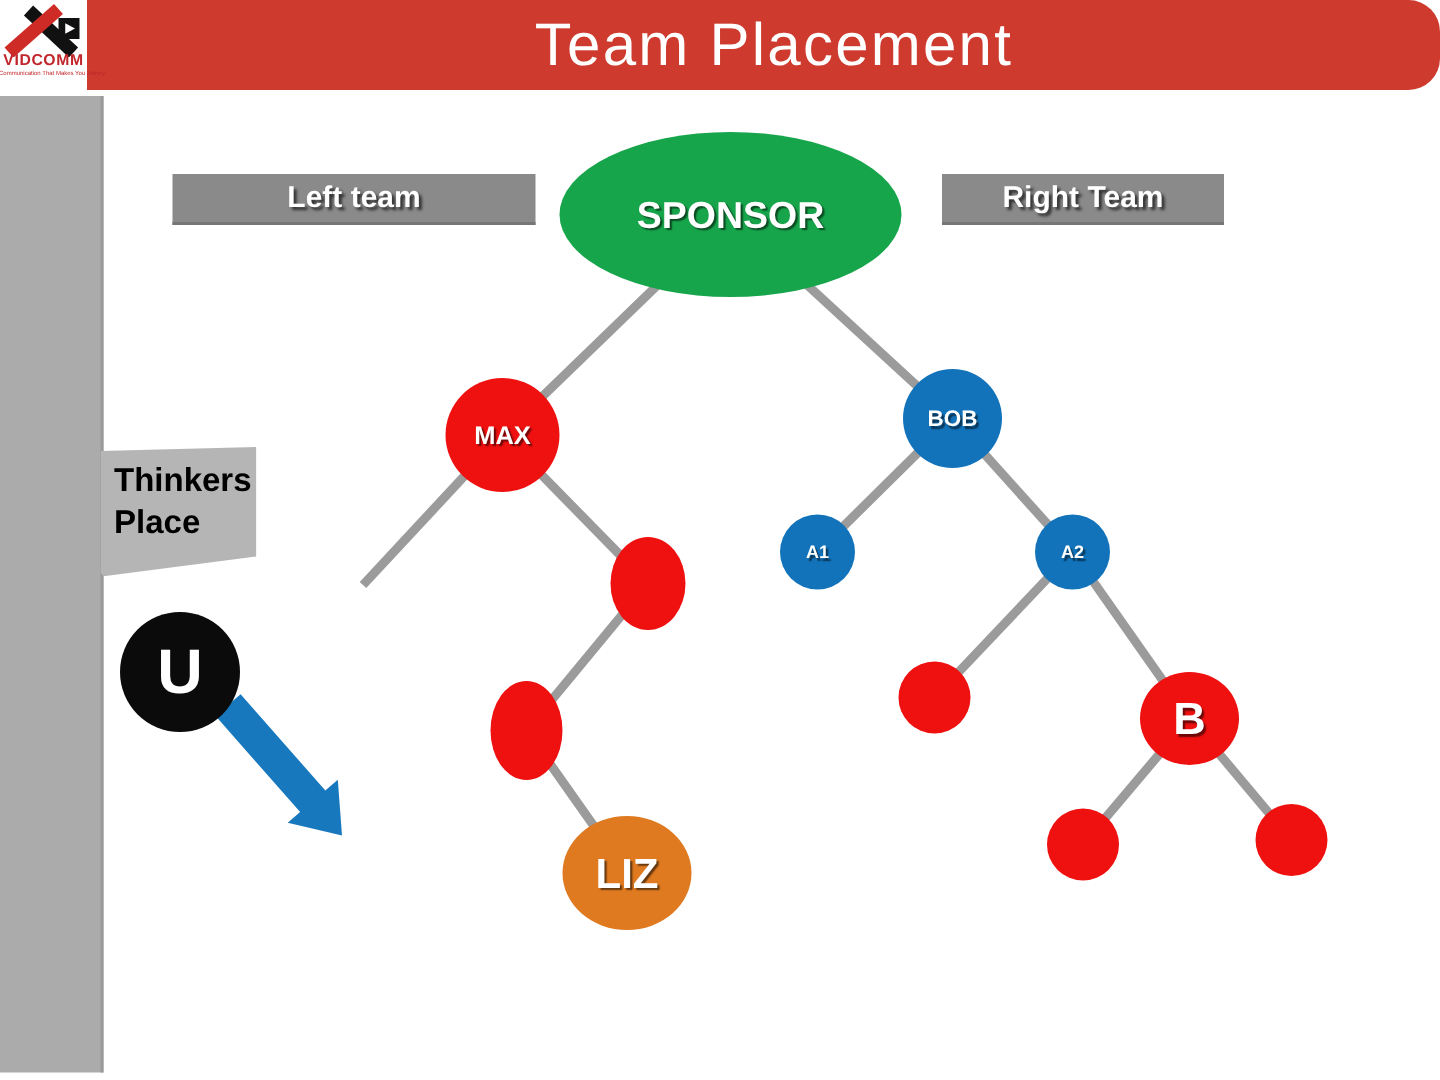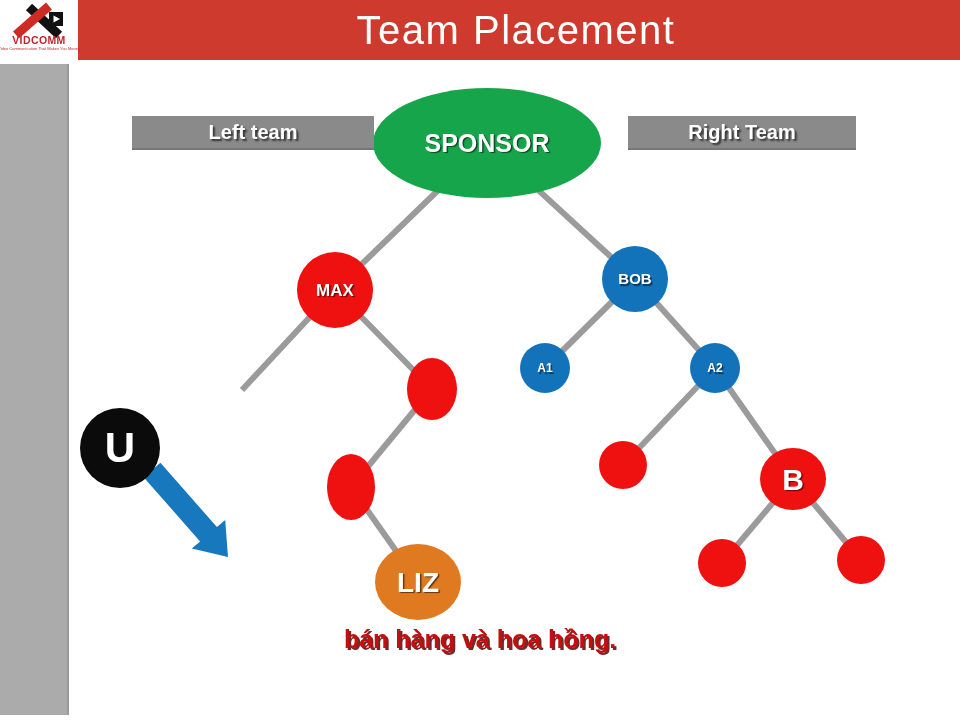--- a/index.html
+++ b/index.html
@@ -4,41 +4,41 @@
 <style>
   html,body{margin:0;padding:0;}
   .slide{
     position:relative;width:960px;height:720px;background:#ffffff;
     overflow:hidden;font-family:"Liberation Sans",sans-serif;
   }
   .header{
     position:absolute;left:0;top:0;width:960px;height:60px;
     background:var(--header-red,#CE3B2E);
     display:flex;align-items:center;justify-content:center;
-    padding-left:72px;box-sizing:border-box;z-index:4;
+    padding-left:72px;box-sizing:border-box;z-index:4;border-radius:21px;
   }
   .title{color:#fff;font-size:40px;letter-spacing:1.5px;font-weight:normal;}
   .logo-box{
-    position:absolute;left:0;top:0;width:78px;height:64px;background:#fff;
+    position:absolute;left:0;top:0;width:58px;height:64px;background:#fff;
     z-index:6;display:flex;flex-direction:column;align-items:center;
     box-sizing:border-box;padding-top:2px;
   }
   .logo-brand{font-size:10.5px;font-weight:bold;color:#C0262B;letter-spacing:.4px;margin-top:-4px;}
   .logo-tagline{font-size:4px;color:#C0262B;white-space:nowrap;}
   .side-strip{
     position:absolute;left:0;top:64px;width:67px;height:651px;
     background:var(--side-strip-gray,#ABABAB);border-right:2px solid #9a9a9a;z-index:1;
   }
   .team-box{
     position:absolute;top:116px;height:34px;background:var(--team-box-gray,#8A8A8A);
     color:#fff;font-weight:bold;font-size:20px;display:flex;align-items:center;justify-content:center;
     text-shadow:2px 2px 2px rgba(0,0,0,0.65);z-index:3;border-bottom:2px solid #767676;box-sizing:border-box;
   }
-  .team-box.left{left:132px;width:242px;}
-  .team-box.right{left:628px;width:228px;}
+  .team-box.left{left:115px;width:242px;}
+  .team-box.right{left:628px;width:188px;}
   .banner{
     position:absolute;left:67px;top:298px;width:104px;height:88px;
     background:var(--banner-gray,#B5B5B5);
     clip-path:polygon(0 3%,100% 0,100% 83%,2% 98%,0 95%);
     padding:8px 0 0 9px;box-sizing:border-box;
     font-weight:bold;font-size:22px;color:#000;line-height:1.25;z-index:3;
   }
   .u-circle{
     position:absolute;left:80px;top:408px;width:80px;height:80px;border-radius:50%;
     background:var(--u-black,#0B0B0B);color:#fff;font-size:42px;font-weight:bold;
@@ -108,20 +108,23 @@
       <ellipse cx="351" cy="487" rx="24" ry="33" fill="#EF1010"></ellipse>
       <ellipse cx="418" cy="582" rx="43" ry="38" fill="#DF7A20"></ellipse>
       <text x="418" y="582" dy="0.35em" text-anchor="middle" font-size="28">LIZ</text>
       <ellipse cx="623" cy="465" rx="24" ry="24" fill="#EF1010"></ellipse>
       <ellipse cx="793" cy="479" rx="33" ry="31" fill="#EF1010"></ellipse>
       <text x="793" y="479" dy="0.35em" text-anchor="middle" font-size="30">B</text>
       <ellipse cx="722" cy="563" rx="24" ry="24" fill="#EF1010"></ellipse>
       <ellipse cx="861" cy="560" rx="24" ry="24" fill="#EF1010"></ellipse>
     </svg>
 
+  <div class="banner">
+    <div>Thinkers</div>
+    <div>Place</div>
+  </div>
 
   <div class="u-circle">U</div>
 
   <div class="footer" id="footer-lines">
-      <div>bán hàng và hoa hồng.</div>
     </div>
 
 </div>
 
 </body></html>

